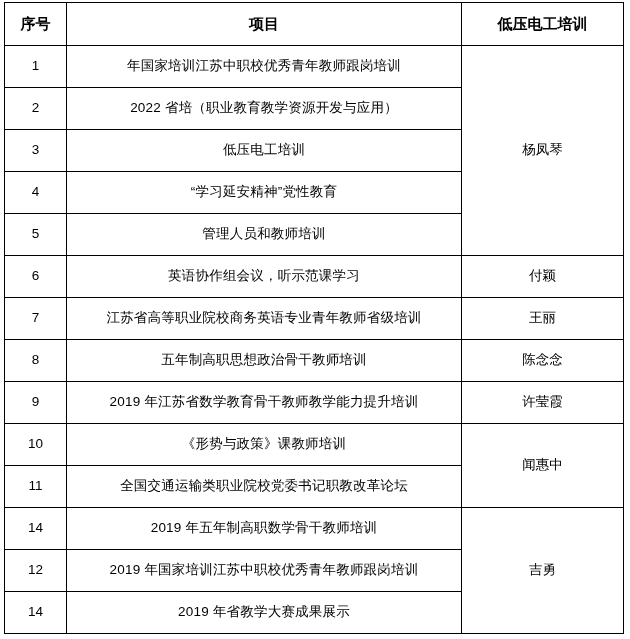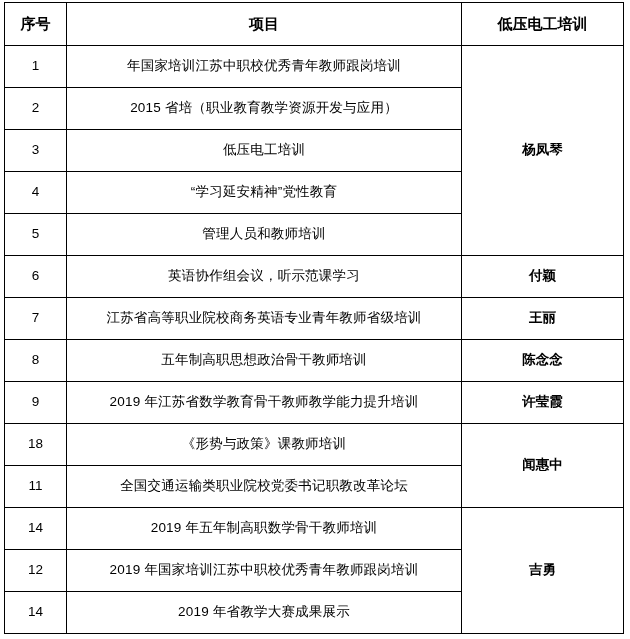--- a/index.html
+++ b/index.html
@@ -47,21 +47,20 @@
 
   td.idx {
     font-size: 13px;
   }
   td.item {
     font-size: 13.5px;
     letter-spacing: 0.2px;
   }
   td.teacher {
     font-size: 14px;
-    font-weight: bold;
   }
   tr.row { height: 42px; }
 </style>
 </head>
 <body>
 
 <div class="table-wrap">
   <table class="training-table">
     <colgroup>
       <col class="col-index">
@@ -76,21 +75,21 @@
       </tr>
     </thead>
     <tbody>
       <tr class="row">
         <td class="idx">1</td>
         <td class="item">年国家培训江苏中职校优秀青年教师跟岗培训</td>
         <td class="teacher" rowspan="5">杨凤琴</td>
       </tr>
       <tr class="row">
         <td class="idx">2</td>
-        <td class="item">2015 省培（职业教育教学资源开发与应用）</td>
+        <td class="item">2022 省培（职业教育教学资源开发与应用）</td>
       </tr>
       <tr class="row">
         <td class="idx">3</td>
         <td class="item">低压电工培训</td>
       </tr>
       <tr class="row">
         <td class="idx">4</td>
         <td class="item">“学习延安精神”党性教育</td>
       </tr>
       <tr class="row">
@@ -111,21 +110,21 @@
         <td class="idx">8</td>
         <td class="item">五年制高职思想政治骨干教师培训</td>
         <td class="teacher">陈念念</td>
       </tr>
       <tr class="row">
         <td class="idx">9</td>
         <td class="item">2019 年江苏省数学教育骨干教师教学能力提升培训</td>
         <td class="teacher">许莹霞</td>
       </tr>
       <tr class="row">
-        <td class="idx">18</td>
+        <td class="idx">10</td>
         <td class="item">《形势与政策》课教师培训</td>
         <td class="teacher" rowspan="2">闻惠中</td>
       </tr>
       <tr class="row">
         <td class="idx">11</td>
         <td class="item">全国交通运输类职业院校党委书记职教改革论坛</td>
       </tr>
       <tr class="row">
         <td class="idx">14</td>
         <td class="item">2019 年五年制高职数学骨干教师培训</td>

